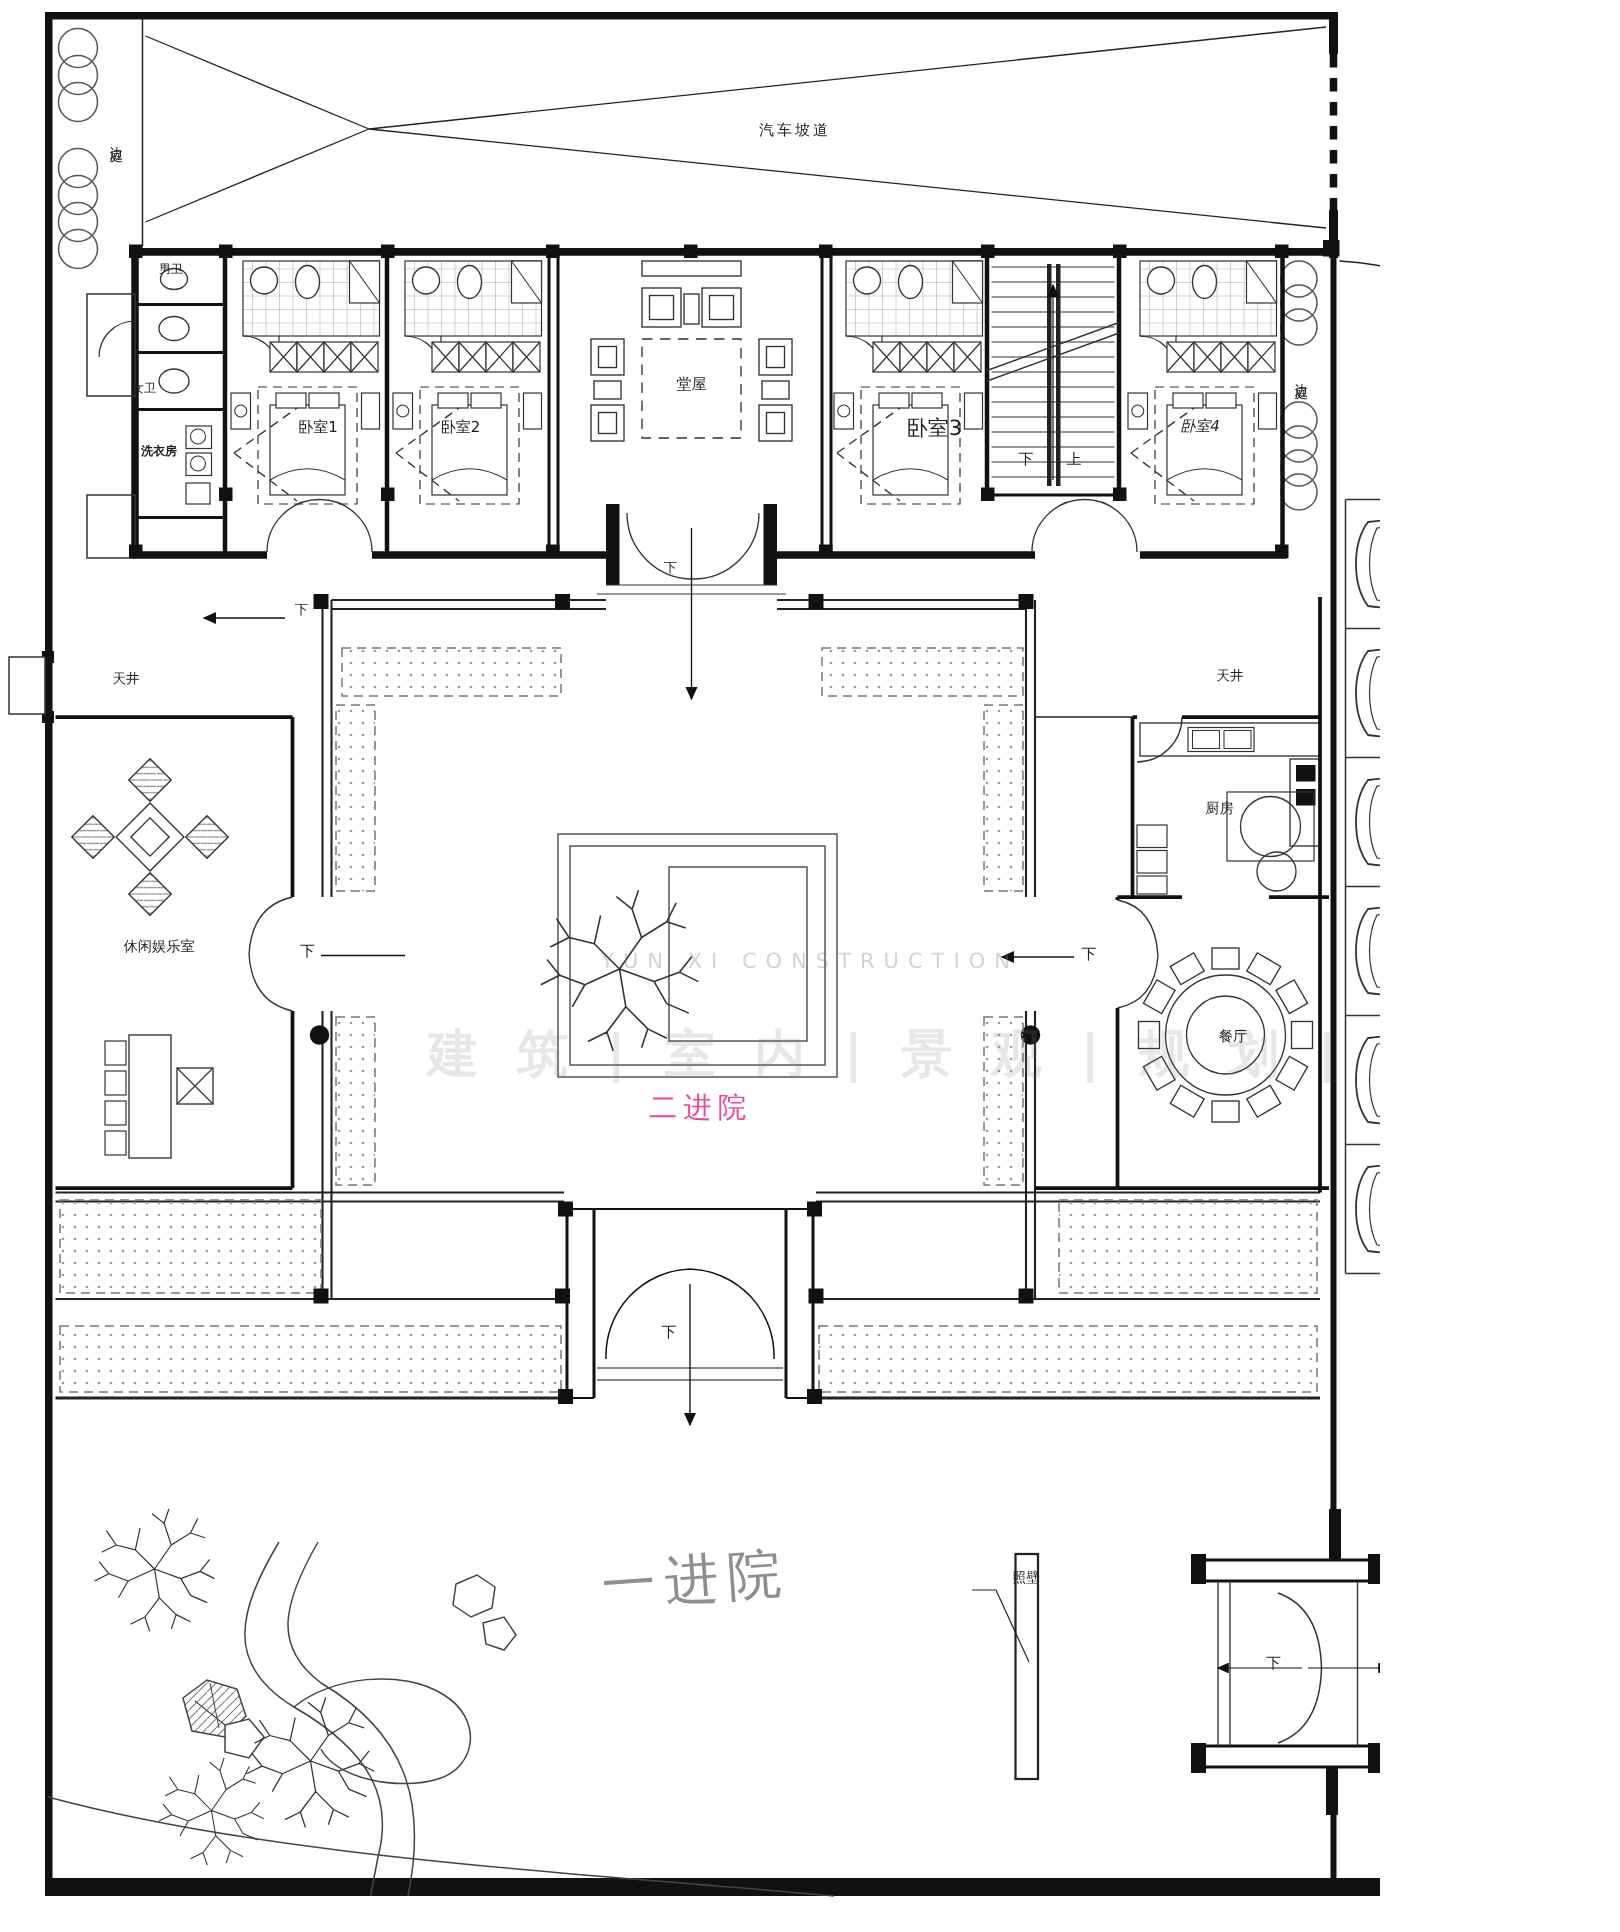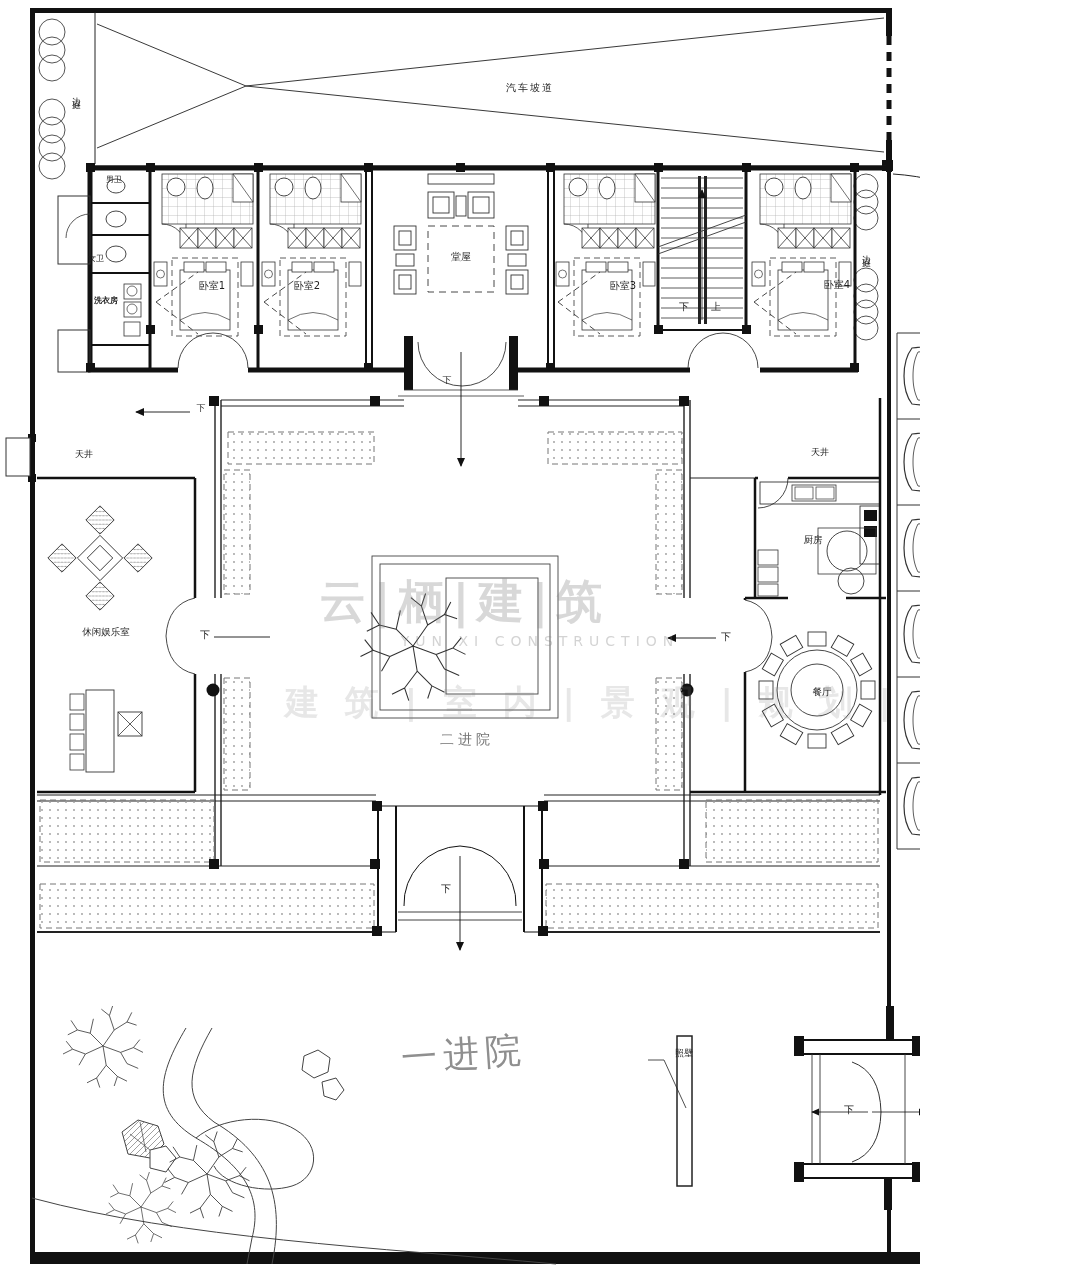--- a/index.html
+++ b/index.html
@@ -13,21 +13,21 @@
        font-size:46px;font-weight:bold;letter-spacing:8px;color:rgba(125,125,125,0.30);
        z-index:2;white-space:nowrap;}
   .wm-en{position:absolute;left:540px;top:641px;transform:translate(-50%,-50%);
        font-size:14px;letter-spacing:6px;color:rgba(125,125,125,0.34);z-index:2;white-space:nowrap;}
   .wm-services{position:absolute;left:285px;top:680px;font-size:34px;font-weight:bold;
        letter-spacing:7px;color:rgba(120,120,120,0.18);z-index:2;white-space:nowrap;}
   .wm-credit{position:absolute;left:832px;top:1220px;font-size:30px;color:#c3c3c3;
        text-shadow:1px 1px 0 #ffffff,2px 2px 1px #dcdcdc;z-index:3;white-space:nowrap;}
   .cy1{color:#8f8f8f;font-size:36px;letter-spacing:6px;
        transform:translate(-50%,-50%) rotate(-4deg);}
-  .cy2{color:#737373;font-size:14px;letter-spacing:4px;}
+  .cy2{color:#ec4899;font-size:19px;letter-spacing:4px;}
 </style>
 </head>
 <body>
 
 <div class="plan">
 
 <svg width="1080" height="1288" viewBox="0 0 1080 1288" fill="none" stroke="#222" stroke-width="1">
   <defs>
     <marker id="ah" markerWidth="11" markerHeight="9" refX="9" refY="4.5" orient="auto">
       <path d="M0,0 L10,4.5 L0,9 Z" fill="#111" stroke="none"></path>
@@ -435,39 +435,38 @@
 <span class="lbl v" style="left:76px;top:92px;font-size:9px;">边庭</span>
 <span class="lbl v" style="left:866px;top:250px;font-size:9px;">边庭</span>
 
 <span class="lbl" style="left:114px;top:180px;font-size:8px;">男卫</span>
 <span class="lbl" style="left:96px;top:259px;font-size:8px;">女卫</span>
 <span class="lbl" style="left:106px;top:301px;font-size:8px;font-weight:bold;">洗衣房</span>
 
 <span class="lbl" style="left:212px;top:286px;font-size:10px;">卧室1</span>
 <span class="lbl" style="left:307px;top:286px;font-size:10px;">卧室2</span>
 <span class="lbl" style="left:461px;top:257px;font-size:10px;">堂屋</span>
-<span class="lbl" style="left:606px;top:286px;font-size:10px;padding-left:34px;">卧室3</span>
-<span class="lbl" style="left:837px;top:285px;font-size:10px;">卧室4</span>
+<span class="lbl" style="left:606px;top:286px;font-size:14px;padding-left:34px;">卧室3</span>
+<span class="lbl" style="left:800px;top:285px;font-size:10px;font-style:italic;">卧室4</span>
 
 <span class="lbl" style="left:684px;top:307px;font-size:10px;">下</span>
 <span class="lbl" style="left:716px;top:307px;font-size:10px;">上</span>
 <span class="lbl" style="left:447px;top:380px;font-size:9px;">下</span>
 <span class="lbl" style="left:201px;top:408px;font-size:9px;">下</span>
 <span class="lbl" style="left:205px;top:635px;font-size:10px;">下</span>
 <span class="lbl" style="left:726px;top:637px;font-size:10px;">下</span>
 <span class="lbl" style="left:446px;top:889px;font-size:10px;">下</span>
 <span class="lbl" style="left:849px;top:1110px;font-size:10px;">下</span>
 
 <span class="lbl" style="left:84px;top:454px;font-size:9px;">天井</span>
 <span class="lbl" style="left:820px;top:452px;font-size:9px;">天井</span>
 <span class="lbl" style="left:106px;top:632px;font-size:9.5px;text-align:right;">休闲娱乐室</span>
 <span class="lbl" style="left:813px;top:540px;font-size:9.5px;">厨房</span>
 <span class="lbl" style="left:822px;top:692px;font-size:9.5px;">餐厅</span>
 
 <span class="lbl cy2" style="left:467px;top:739px;">二进院</span>
 <span class="lbl cy1" style="left:464px;top:1054px;">一进院</span>
 <span class="lbl" style="left:637px;top:1053px;font-size:9px;margin-left:47px;">照壁</span>
 
-<div class="wm-brand">云|栖|建|筑</div>
 <div class="wm-en">YUN XI CONSTRUCTION</div>
 <div class="wm-services">建 筑 | 室 内 | 景 观 | 规 划 |</div>
 
 </div>
 
 </body></html>

